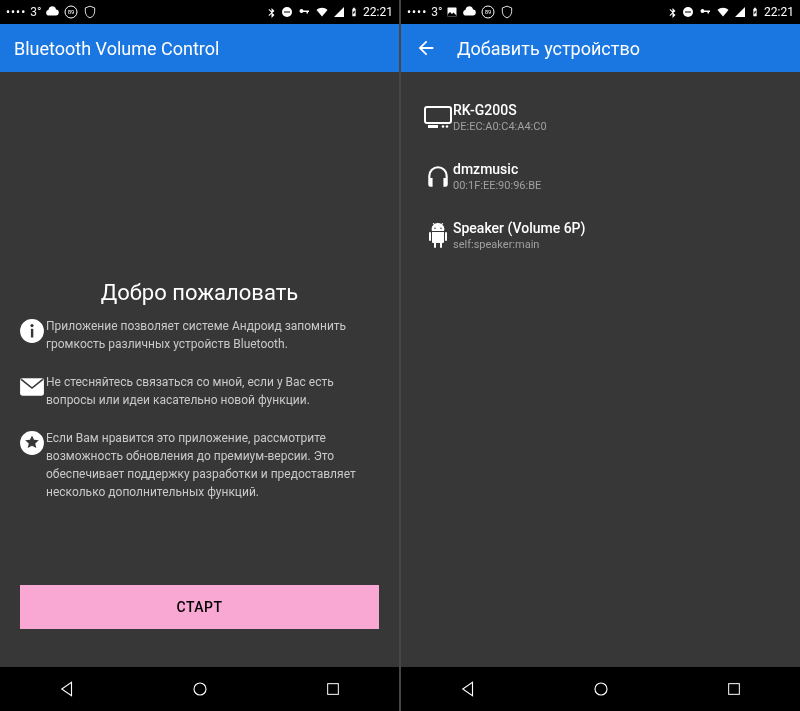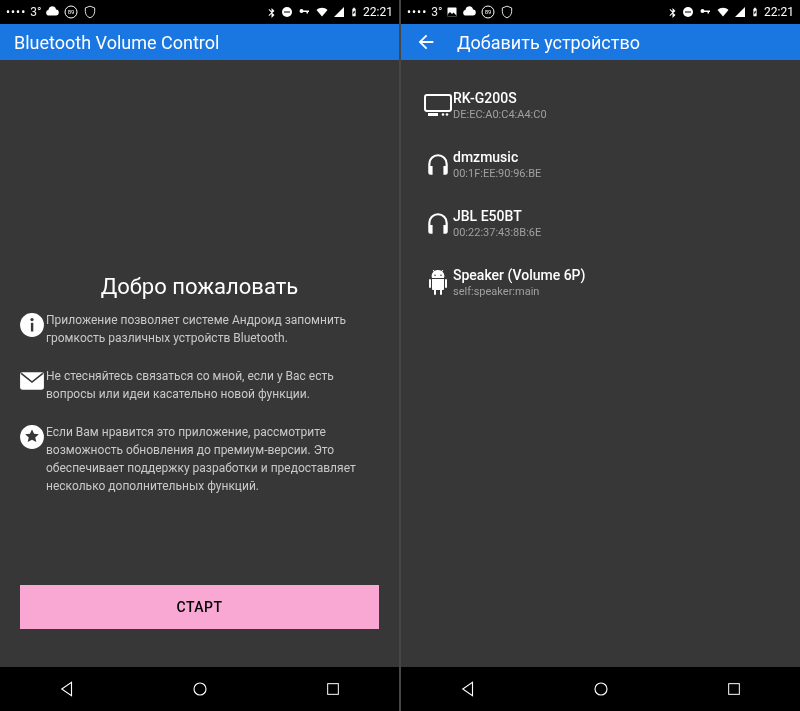--- a/index.html
+++ b/index.html
@@ -27,21 +27,21 @@
     align-items: center;
     justify-content: space-between;
     padding: 0 6px;
     font-size: 12px;
     color: #fff;
   }
   .status-left, .status-right { display: flex; align-items: center; gap: 4px; }
   .status-left span, .status-right span { display: inline-flex; align-items: center; }
   .status-temp { color: #eee; font-size: 12px; }
   .app-bar {
-    height: 36px;
+    height: 48px;
     background: #1a77e2;
     display: flex;
     align-items: center;
     padding: 0 14px;
     gap: 20px;
   }
   .app-title {
     color: #fff;
     font-size: 18px;
     font-weight: 400;
@@ -345,31 +345,20 @@
           <svg width="26" height="26" viewBox="0 0 24 24">
               <path d="M12 2a9 9 0 00-9 9v8a2 2 0 002 2h2v-8H5v-2a7 7 0 1114 0v2h-2v8h2a2 2 0 002-2v-8a9 9 0 00-9-9z"></path>
             </svg>
         </div>
         <div class="device-info">
           <span class="device-name">dmzmusic</span>
           <span class="device-mac">00:1F:EE:90:96:BE</span>
         </div>
       </div>
 
-      <div class="device-item">
-        <div class="device-icon headphone-icon">
-          <svg width="26" height="26" viewBox="0 0 24 24">
-              <path d="M12 2a9 9 0 00-9 9v8a2 2 0 002 2h2v-8H5v-2a7 7 0 1114 0v2h-2v8h2a2 2 0 002-2v-8a9 9 0 00-9-9z"></path>
-            </svg>
-        </div>
-        <div class="device-info">
-          <span class="device-name">JBL E50BT</span>
-          <span class="device-mac">00:22:37:43:8B:6E</span>
-        </div>
-      </div>
 
       <div class="device-item">
         <div class="device-icon android-icon">
           <svg width="24" height="26" viewBox="0 0 24 26">
               <path d="M6 9h12v10a1 1 0 01-1 1h-1v4a1 1 0 01-2 0v-4h-4v4a1 1 0 01-2 0v-4H7a1 1 0 01-1-1V9zm-3 1a1 1 0 012 0v7a1 1 0 01-2 0v-7zm16 0a1 1 0 012 0v7a1 1 0 01-2 0v-7zM15.5 1l1.3-1.9.8.5L16.3 1.6A6 6 0 0118 8H6a6 6 0 011.7-6.4L6.4-.4l.8-.5L8.5 1A6 6 0 0112 0c1.3 0 2.5.4 3.5 1zM9 4.5a.8.8 0 100 1.6.8.8 0 000-1.6zm6 0a.8.8 0 100 1.6.8.8 0 000-1.6z"></path>
             </svg>
         </div>
         <div class="device-info">
           <span class="device-name">Speaker (Volume 6P)</span>
           <span class="device-mac">self:speaker:main</span>

